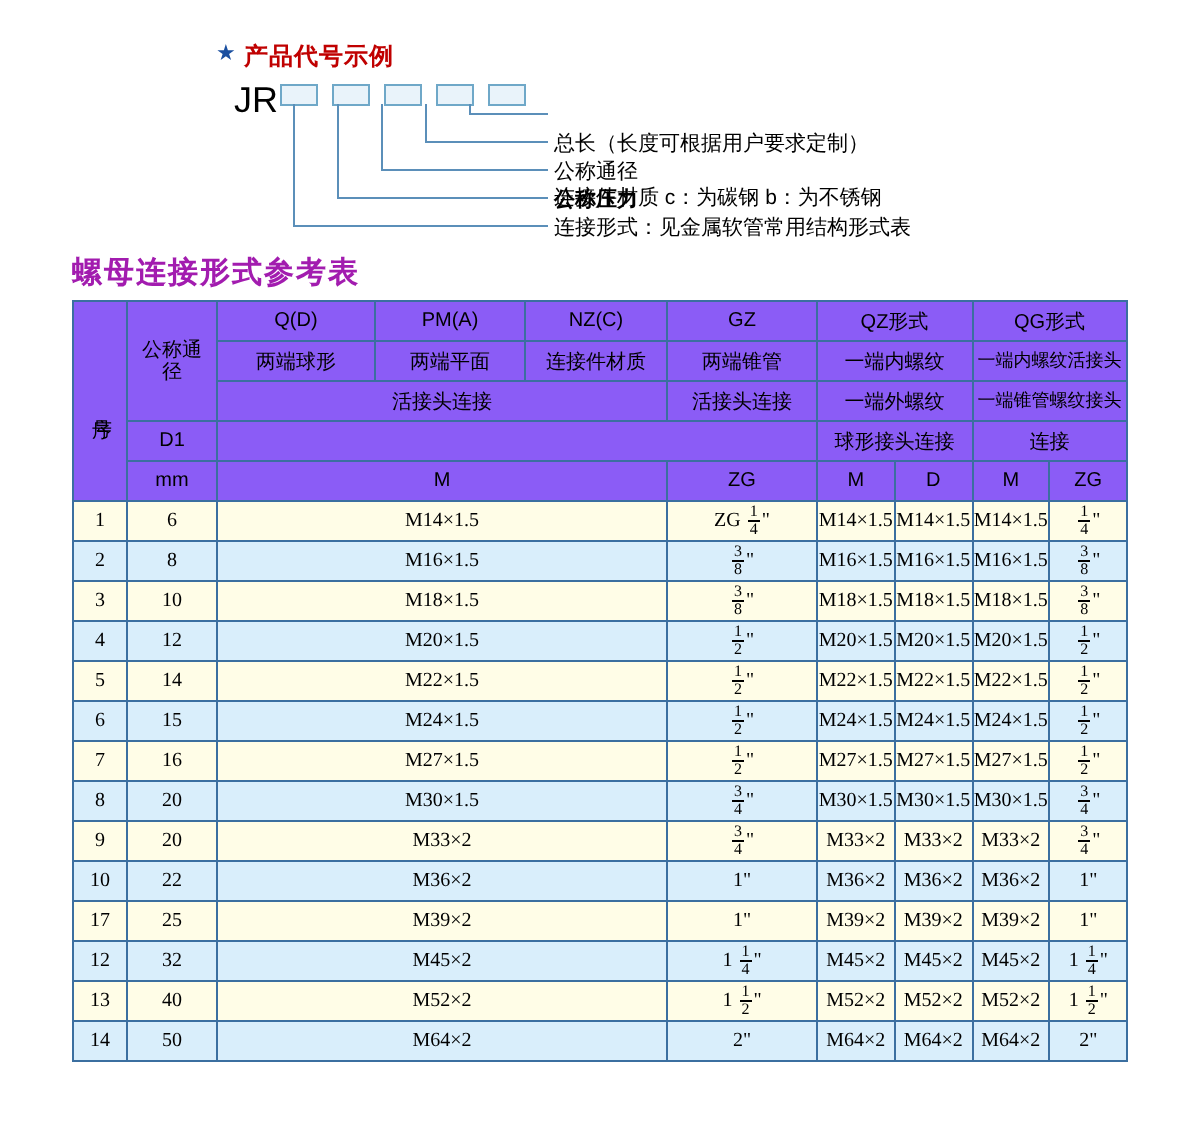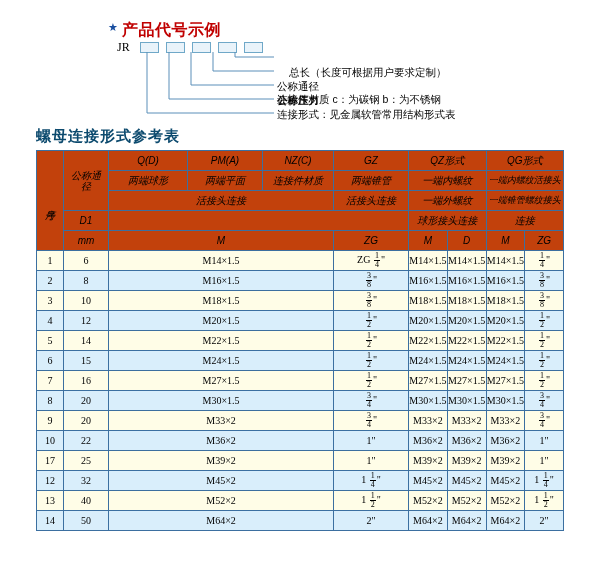--- a/index.html
+++ b/index.html
@@ -12,71 +12,70 @@
     overflow:hidden;
   }
   
   .diagram{position:relative;height:118px;}
   .star{
     position:absolute;left:108px;top:22px;
     color:#1a4fa0;font-size:11px;line-height:11px;
   }
   .diag-title{
     position:absolute;left:122px;top:20px;
-    font-size:16px;font-weight:bold;color:#c00000;
+    font-size:12px;font-weight:bold;color:#c00000;
     letter-spacing:0.5px;
   }
   .jr{
     position:absolute;left:117px;top:40px;
-    font-size:12px;font-family:Liberation Serif, serif;
+    font-size:18px;font-family:Liberation Sans, sans-serif;
   }
   .boxrow{position:absolute;left:140px;top:42px;}
   .boxrow span{
     display:inline-block;width:17px;height:9px;
     border:1px solid #6fa8c8;background:#e9f3fa;
     margin-right:4px;
   }
   .legend{position:absolute;left:277px;top:0;width:320px;}
   .legend div{
     font-size:10.5px;line-height:12px;white-space:nowrap;
   }
   .lg1{position:absolute;top:52px;left:0;margin-top:41px;}
-  .lg2{position:absolute;top:66px;left:12px;}
+  .lg2{position:absolute;top:66px;left:0;}
   .lg3{position:absolute;top:80px;left:0;}
   .lg4{position:absolute;top:94px;left:0;font-weight:bold;}
   .lg5{position:absolute;top:108px;left:0;text-align:right;}
   .lines{position:absolute;left:0;top:0;}
   
   .tbl-title{
     position:absolute;left:36px;top:127px;
-    font-size:15px;font-weight:bold;color:#0c4a6e;
+    font-size:15px;font-weight:bold;color:#a21caf;
     letter-spacing:1px;
   }
   
   table{
     position:absolute;left:36px;top:150px;
     border-collapse:collapse;
     width:528px;
     table-layout:fixed;
   }
   td,th{
     border:1px solid #3b6fa0;
     text-align:center;
     vertical-align:middle;
     font-size:10px;
     font-family:"Liberation Serif","DejaVu Serif",serif;
     padding:0;
     height:19px;
     background:#fffde7;
   }
   thead td{
-    background:#c2410c;
+    background:#8b5cf6;
     font-family:"Liberation Sans",sans-serif;
     font-size:10px;
-    font-style:italic;
   }
   tbody tr.blue td{background:#d9eefb;}
   .frac{
     display:inline-block;
     vertical-align:middle;
     text-align:center;
     font-size:8px;
     line-height:8px;
     margin:0 1px;
   }

